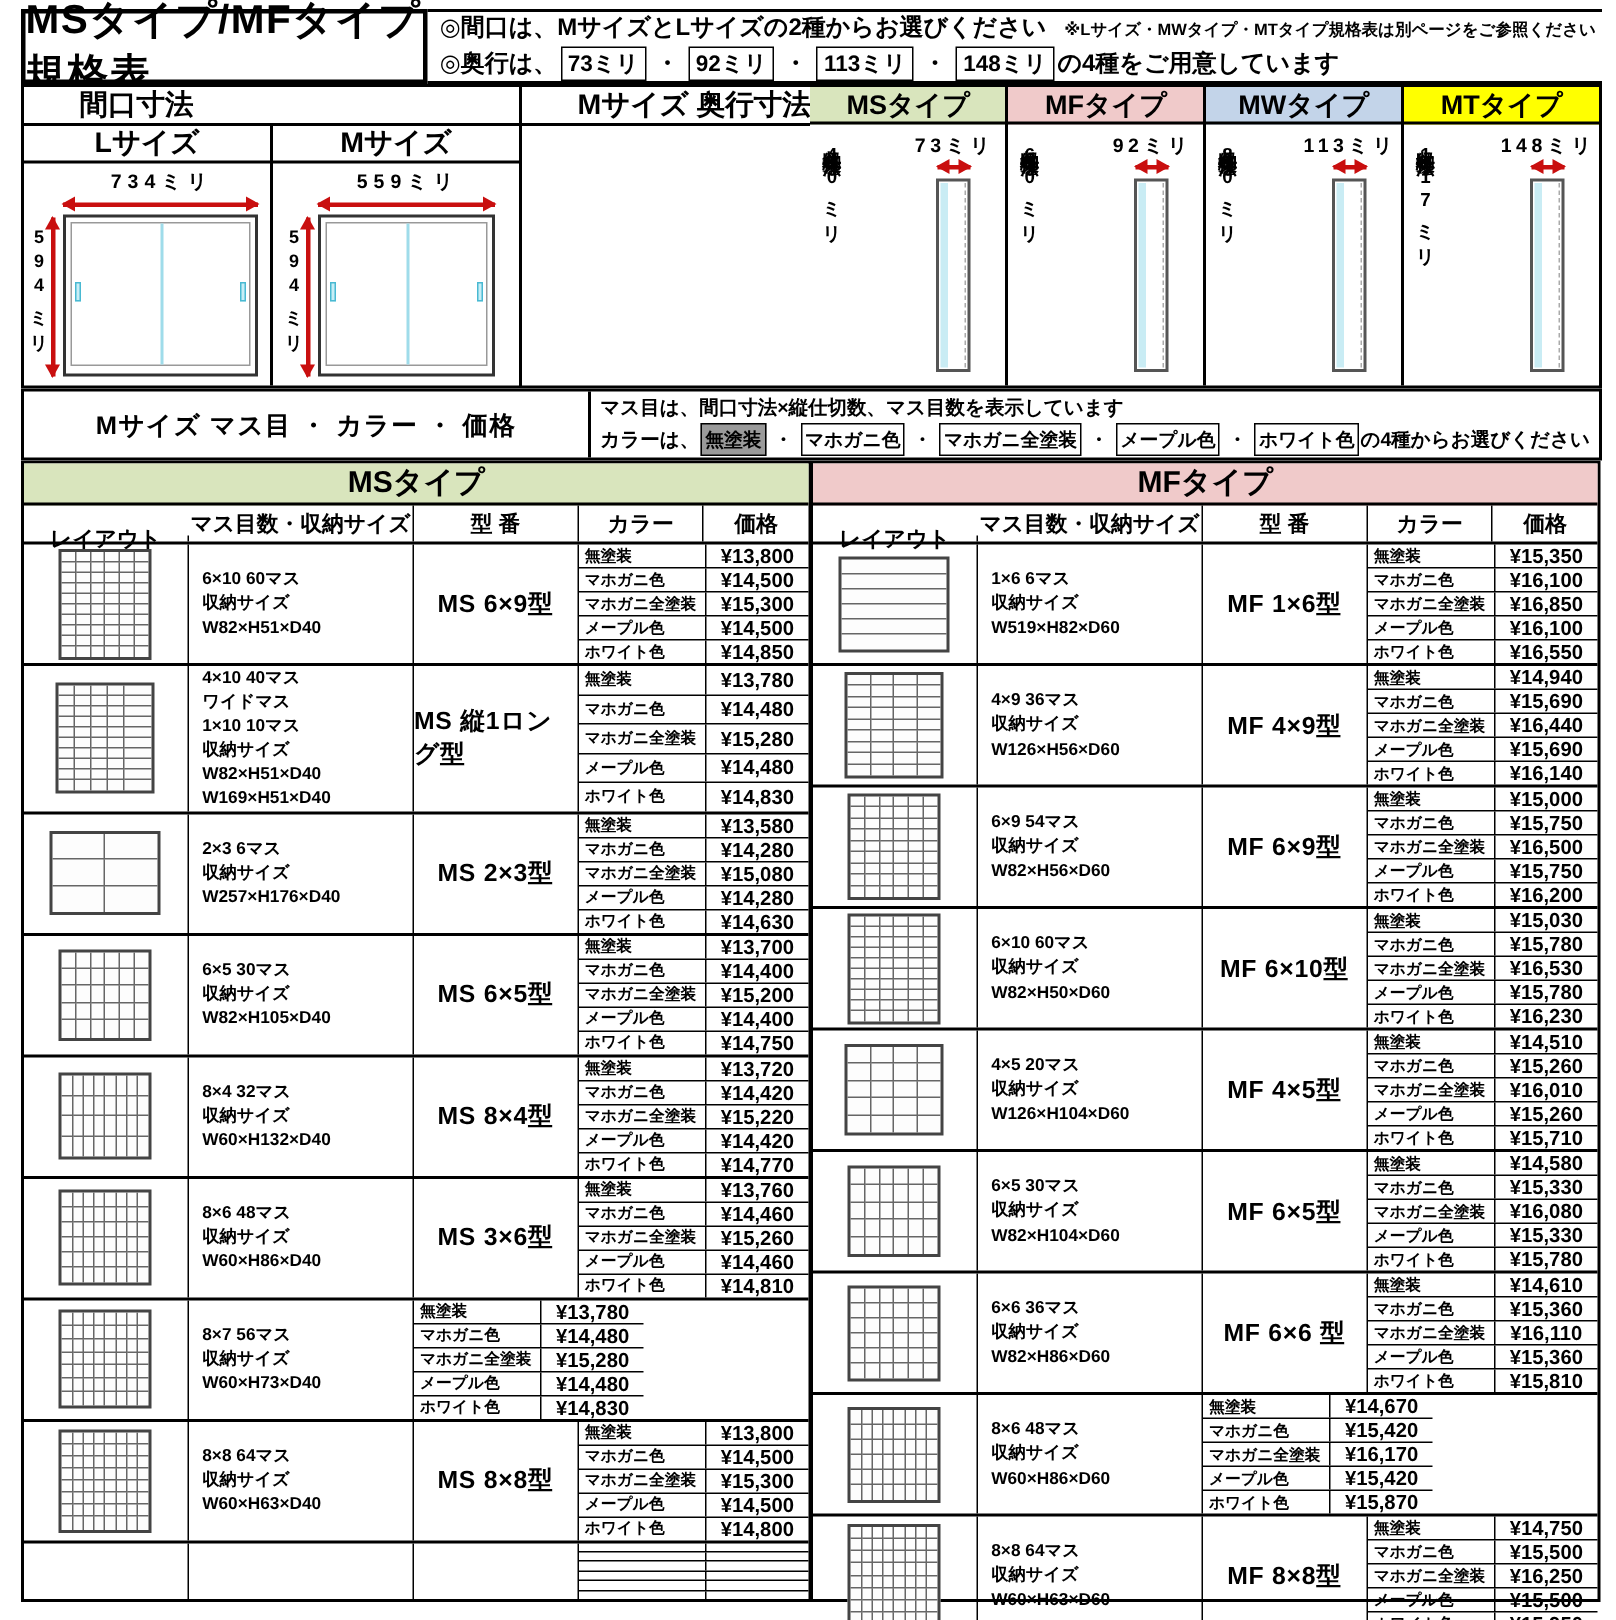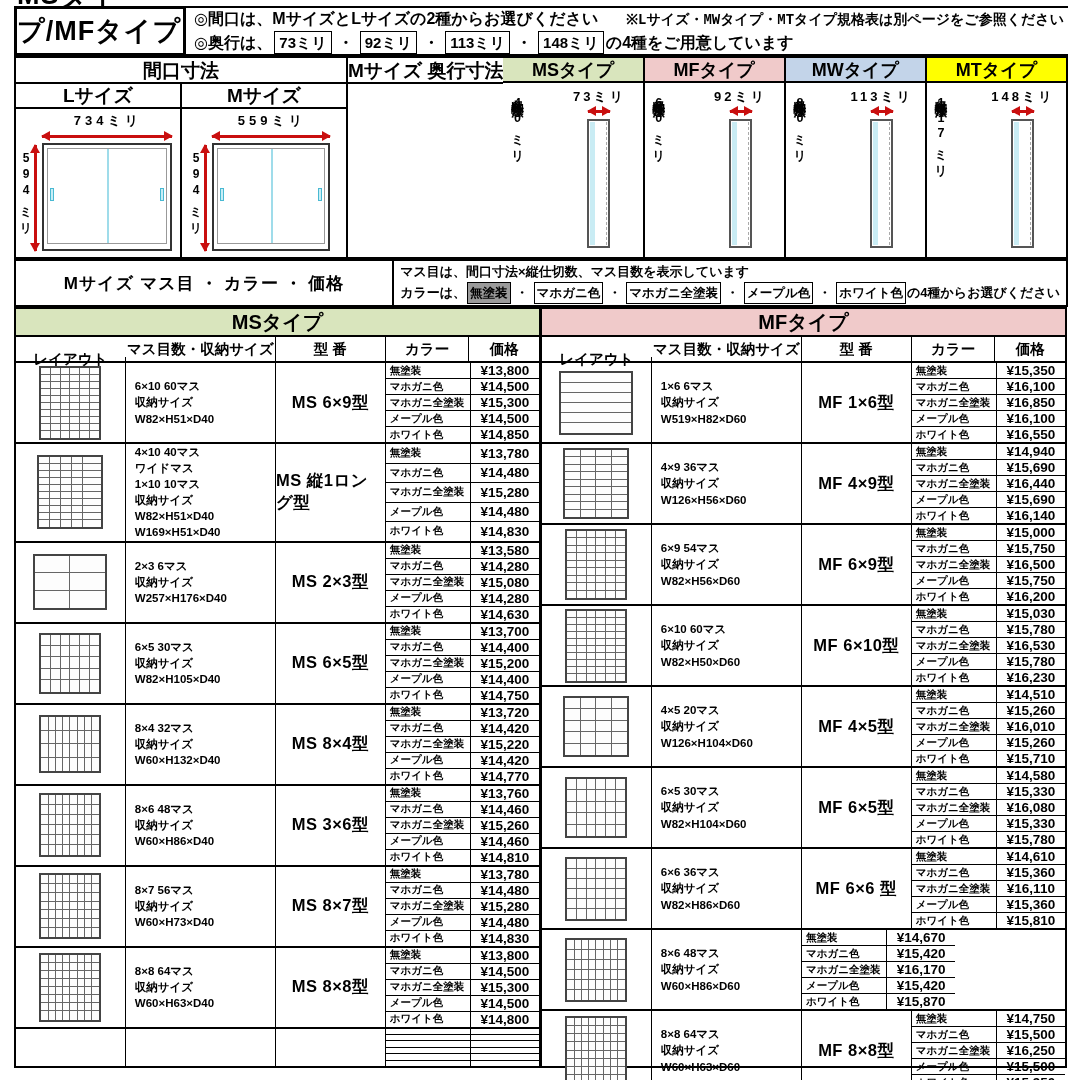--- a/index.html
+++ b/index.html
@@ -9,28 +9,28 @@
     font-family:"Liberation Sans","DejaVu Sans",sans-serif;
     font-weight:bold; color:#000;
   }
   
   .top-band { position:absolute; left:14px; top:6px; width:1054px; height:50px; display:flex; }
   .title-box { width:332px; border:3px solid #000; display:flex; align-items:center; justify-content:center;
                font-size:27px; letter-spacing:1px; background:#fff; }
   .top-notes { flex:1; border-top:2px solid #000; border-bottom:2px solid #000;
                padding:2px 4px 2px 8px; display:flex; flex-direction:column; justify-content:center; }
   .tn-line { font-size:16px; line-height:21px; white-space:nowrap; }
-  .tn-ref { font-size:14px; margin-left:28px;font-family:Liberation Mono, monospace; }
+  .tn-ref { font-size:11px; margin-left:12px; }
   .opt { border:1px solid #000; padding:0 4px; display:inline-block; font-size:15px; margin:0 2px; background:#fff; }
   .opt.gray { background:#9a9a9a; }
   .opt-sep { margin:0 4px; }
   
   .opening-section { position:absolute; left:14px; top:56px; width:334px; height:203px;
                      border:2px solid #000; display:flex; flex-direction:column; background:#fff; }
-  .sec-title { height:26px; border-bottom:2px solid #000; text-align:center; font-size:19px; line-height:25px; }
+  .sec-title { height:26px; border-bottom:2px solid #000; text-align:left; font-size:19px; line-height:25px;padding-left:37px; }
   .os-cols { flex:1; display:flex; }
   .os-col { flex:1; display:flex; flex-direction:column; }
   .os-col.first { border-right:2px solid #000; }
   .os-header { height:25px; border-bottom:2px solid #000; text-align:center; font-size:19px; line-height:24px; }
   .os-diagram { flex:1; position:relative; }
   .os-toplabel { position:absolute; top:3px; text-align:center; font-size:13px; letter-spacing:4px; }
   .h-arrow { position:absolute; height:3px; background:#c90f0f; }
   .h-arrow::before { content:""; position:absolute; left:-1px; top:-4px;
     border-top:5px solid transparent; border-bottom:5px solid transparent; border-right:9px solid #c90f0f; }
   .h-arrow::after { content:""; position:absolute; right:-1px; top:-4px;
@@ -708,21 +708,20 @@
               <div class="grid-cell no-b"></div>
               <div class="grid-cell no-b"></div>
               <div class="grid-cell no-r no-b"></div>
             </div>
           </div>
           <div class="cell spec">
             <div>8×7 56マス</div>
             <div>収納サイズ</div>
             <div>W60×H73×D40</div>
           </div>
-          <div class="cell model">MS 8×7型</div>
           <div class="cell cp">
             <div class="cp-sub">
               <div class="cp-label">無塗装</div>
               <div class="cp-price">¥13,780</div>
             </div>
             <div class="cp-sub">
               <div class="cp-label">マホガニ色</div>
               <div class="cp-price">¥14,480</div>
             </div>
             <div class="cp-sub">

